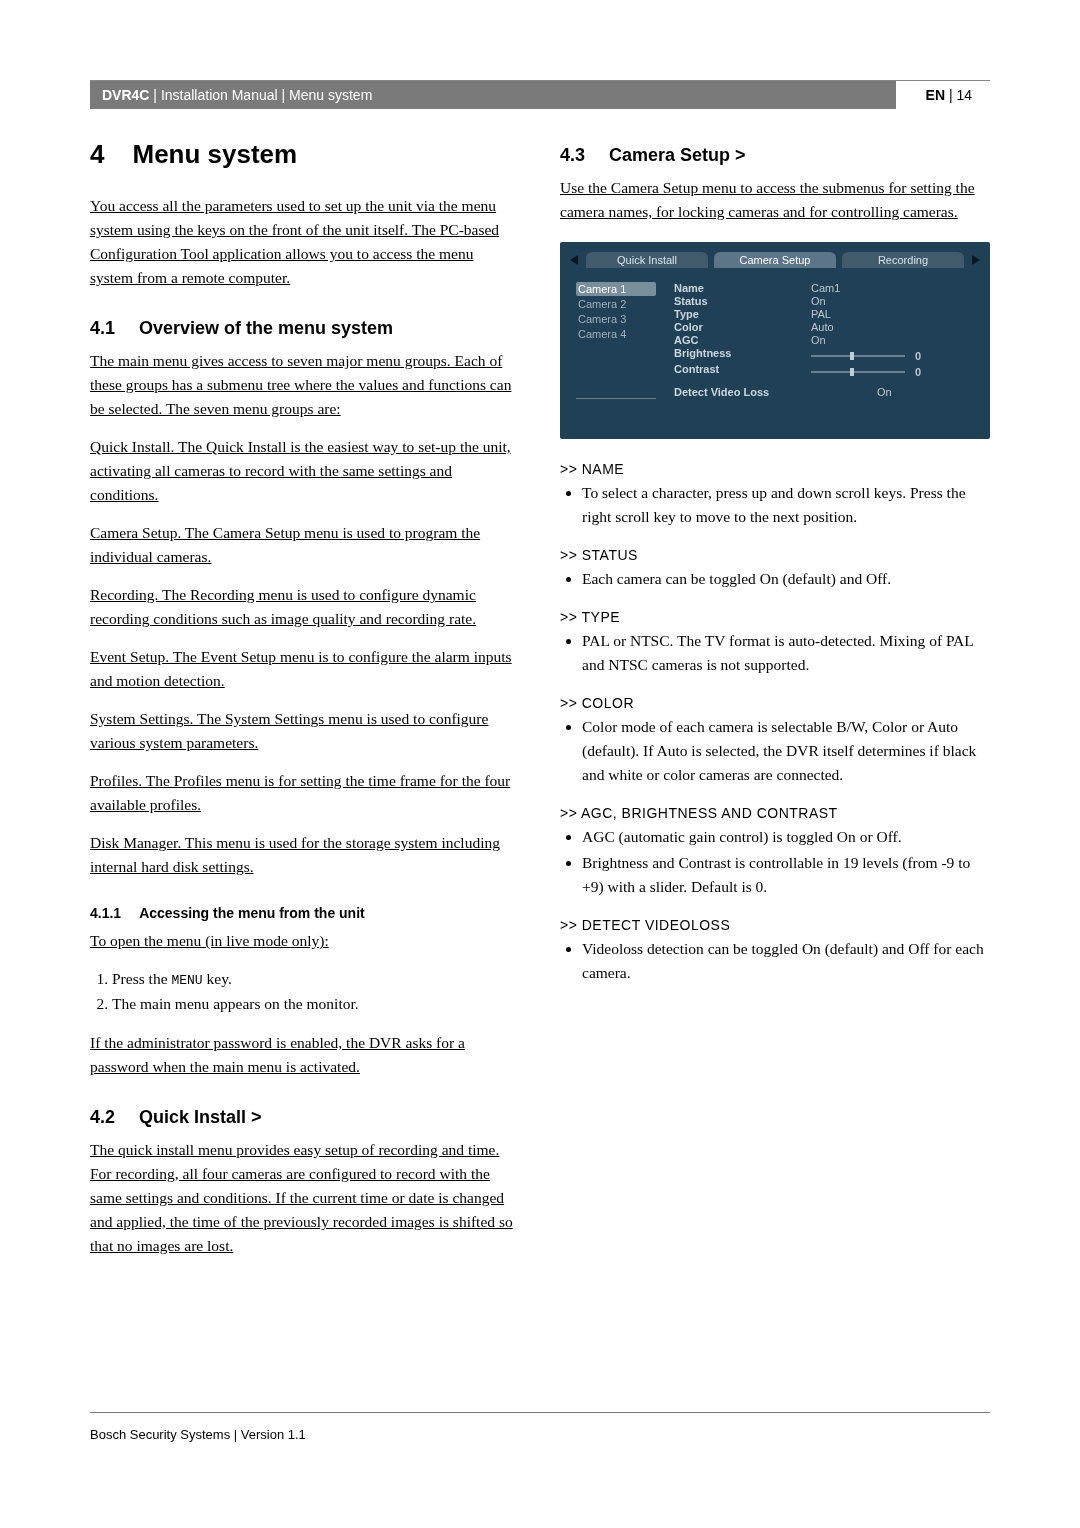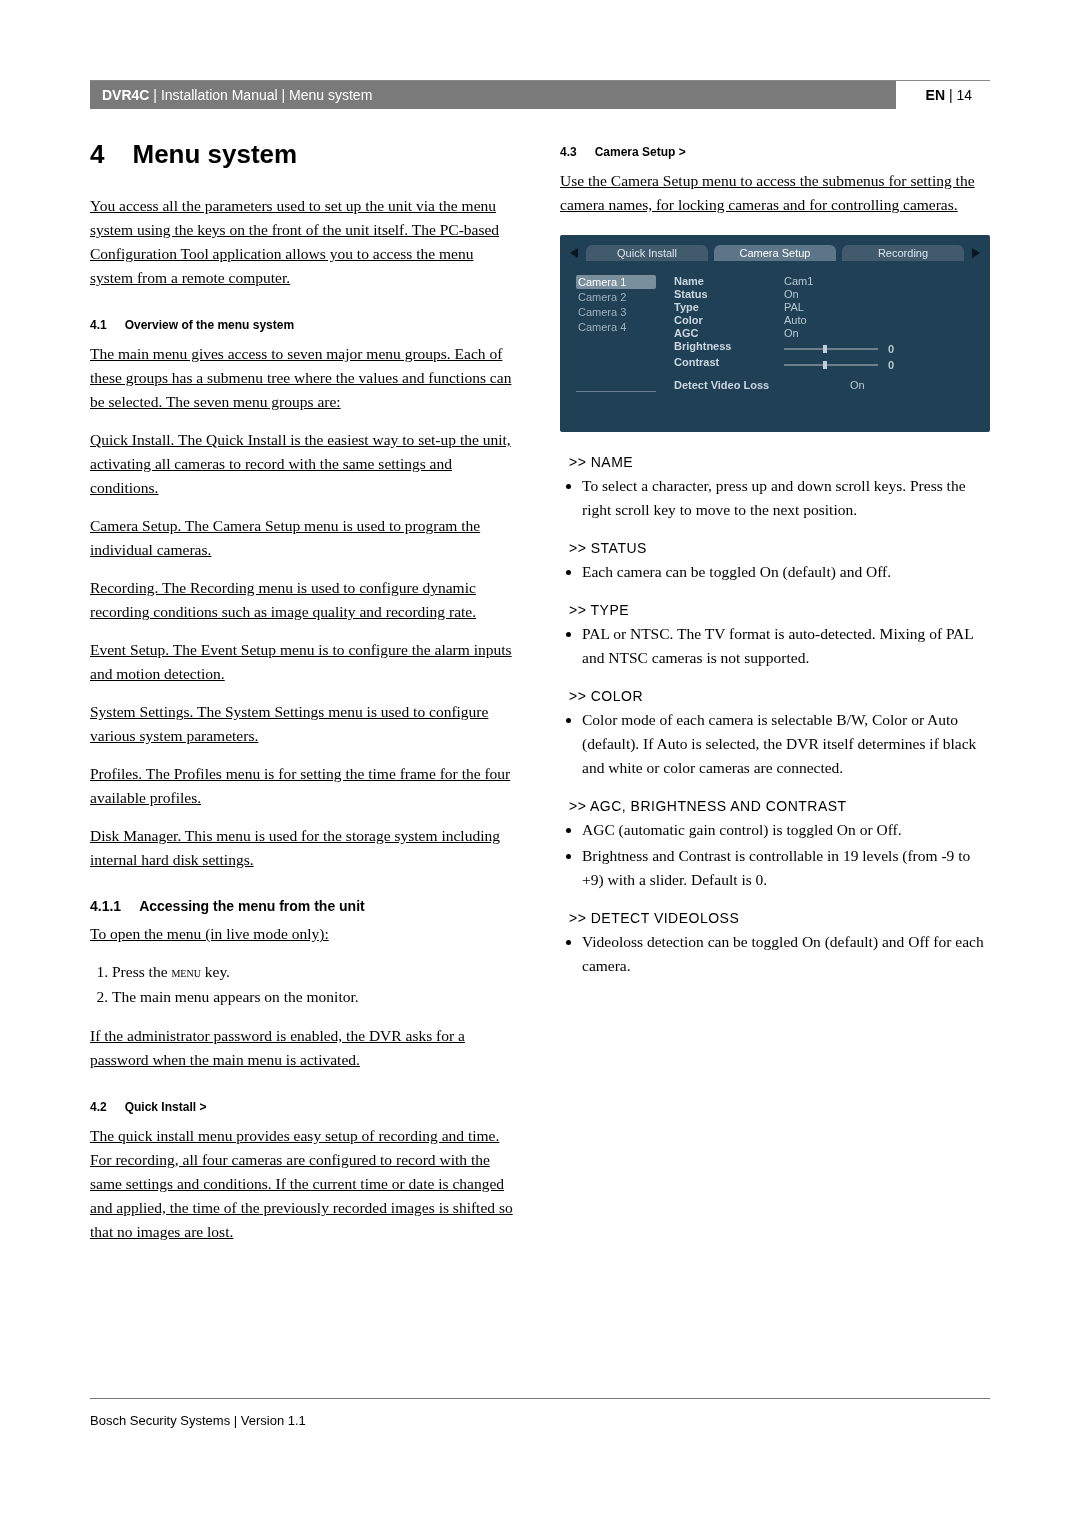--- a/index.html
+++ b/index.html
@@ -48,39 +48,39 @@
     font-family: Arial, Helvetica, sans-serif;
     font-weight: bold;
     font-size: 26px;
     margin: 0 0 24px 0;
     display: flex;
     gap: 28px;
   }
   h2.sec {
     font-family: Arial, Helvetica, sans-serif;
     font-weight: bold;
-    font-size: 12px;
+    font-size: 18px;
     margin: 28px 0 10px 0;
     display: flex;
-    gap: 18px;
+    gap: 24px;
   }
   h3.subsec {
     font-family: Arial, Helvetica, sans-serif;
     font-weight: bold;
     font-size: 14px;
     margin: 26px 0 8px 0;
     display: flex;
     gap: 18px;
   }
   h3.param {
     font-family: Arial, Helvetica, sans-serif;
     font-weight: normal;
     font-size: 14px;
     letter-spacing: 0.5px;
-    margin: 18px 0 4px 9px;
+    margin: 18px 0 4px 0;
   }
   p.body {
     font-size: 15.5px;
     line-height: 1.55;
     margin: 0 0 14px 0;
     text-decoration: underline;
   }
   ol.steps {
     font-size: 15.5px;
     line-height: 1.6;
@@ -90,22 +90,22 @@
   ul.bullets {
     font-size: 15.5px;
     line-height: 1.55;
     margin: 0 0 8px 0;
     padding-left: 22px;
   }
   ul.bullets li {
     margin-bottom: 2px;
   }
   .menu-key {
-    font-family: Liberation Serif, serif;
-    font-size: 10px;
+    font-family: Liberation Mono, monospace;
+    font-size: 13px;
   }
   
   .screenshot {
     background: #204056;
     border-radius: 2px;
     padding: 10px 10px 40px 10px;
     font-family: Arial, Helvetica, sans-serif;
     font-size: 11px;
     color: #bfcdd6;
     margin: 18px 0 22px 0;
@@ -155,20 +155,21 @@
     background: #7a8f9c;
     color: #fff;
     border-radius: 2px;
   }
   .props {
     flex: 1;
   }
   .prop-row {
     display: flex;
     margin-bottom: 1px;
+    gap: 27px;
   }
   .prop-label { width: 110px; color: #c9d6de; font-weight: bold; }
   .prop-value { flex: 1; color: #b7c7d0; }
   .slider {
     display: inline-flex;
     align-items: center;
     gap: 6px;
     width: 110px;
   }
   .slider-track {

